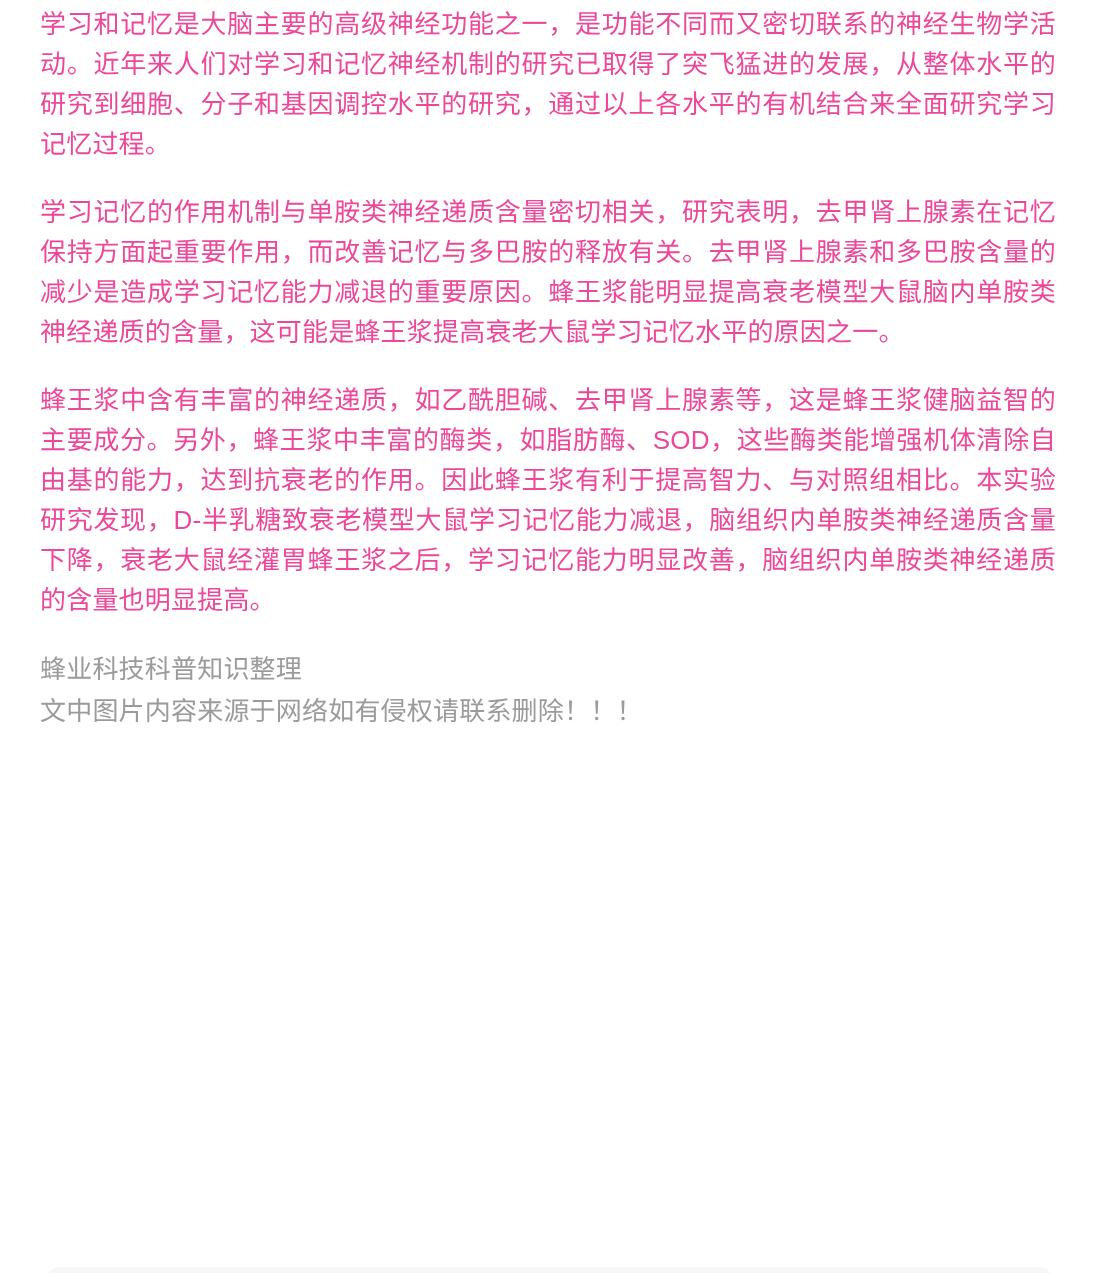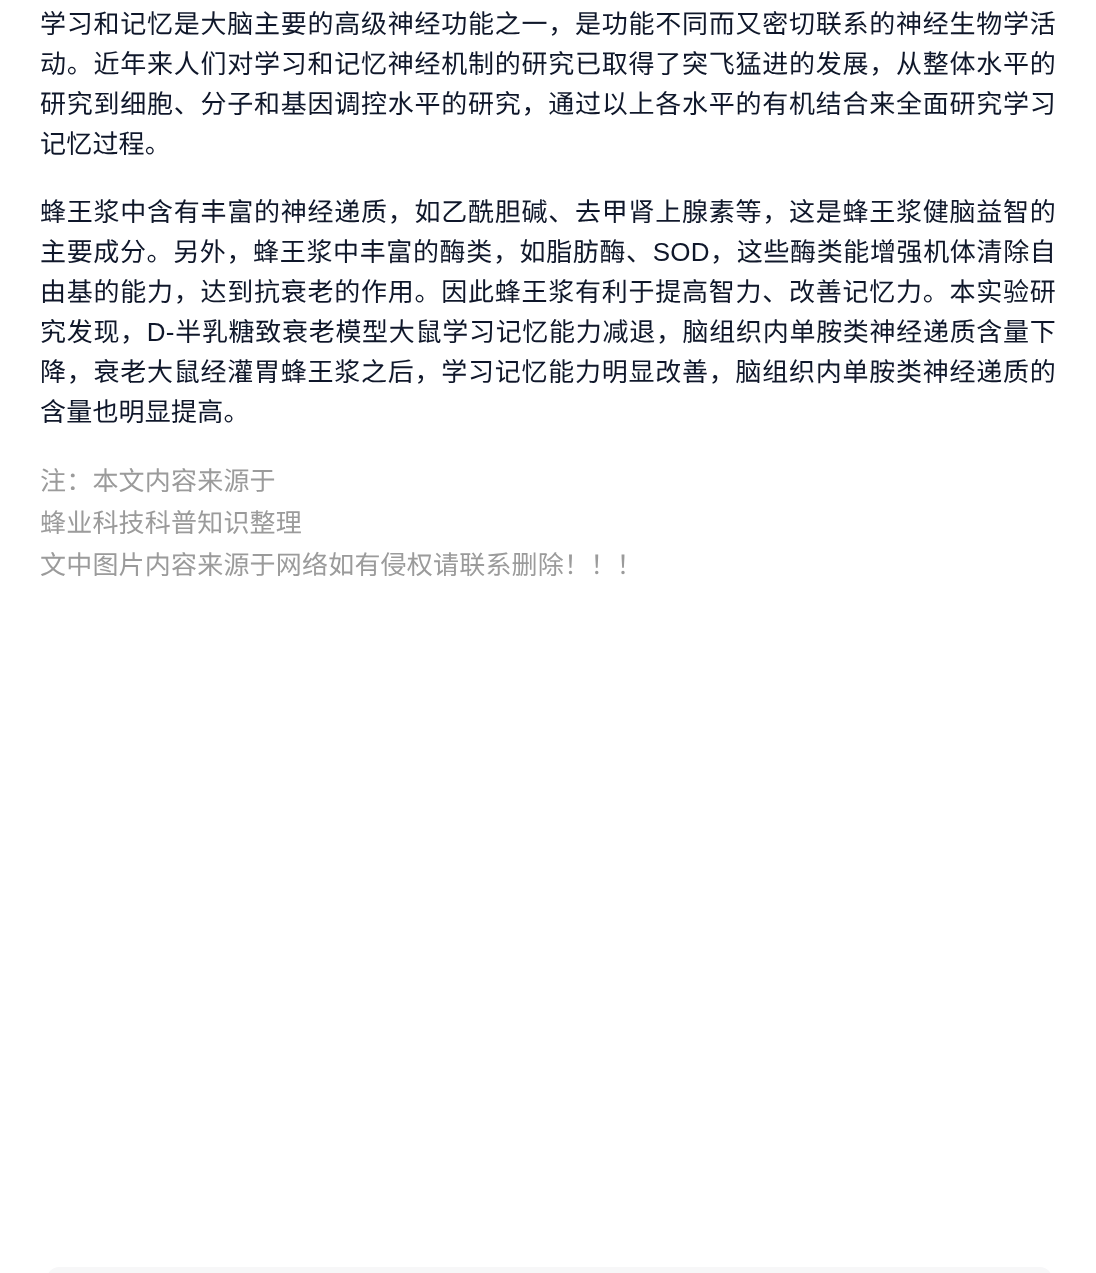--- a/index.html
+++ b/index.html
@@ -14,21 +14,21 @@
     overflow: hidden;
     font-family: "Liberation Sans", "DejaVu Sans", sans-serif;
   }
   .article {
     padding: 4px 40px 0 40px;
   }
   .para {
     margin: 0 0 28px 0;
     font-size: 26px;
     line-height: 40px;
-    color: #0f172a;
+    color: #ec4899;
     text-align: justify;
     letter-spacing: 0.2px;
   }
   .note {
     margin-top: 24px;
     color: #9b9b9b;
   }
   .note-line {
     font-size: 26px;
     line-height: 42px;
@@ -43,21 +43,21 @@
     background: #f7f7f8;
     border-radius: 12px 12px 0 0;
   }
 </style>
 </head>
 <body>
 
 <div class="page">
   <article class="article">
     <p class="para">学习和记忆是大脑主要的高级神经功能之一，是功能不同而又密切联系的神经生物学活动。近年来人们对学习和记忆神经机制的研究已取得了突飞猛进的发展，从整体水平的研究到细胞、分子和基因调控水平的研究，通过以上各水平的有机结合来全面研究学习记忆过程。</p>
-    <p class="para">蜂王浆中含有丰富的神经递质，如乙酰胆碱、去甲肾上腺素等，这是蜂王浆健脑益智的主要成分。另外，蜂王浆中丰富的酶类，如脂肪酶、SOD，这些酶类能增强机体清除自由基的能力，达到抗衰老的作用。因此蜂王浆有利于提高智力、改善记忆力。本实验研究发现，D-半乳糖致衰老模型大鼠学习记忆能力减退，脑组织内单胺类神经递质含量下降，衰老大鼠经灌胃蜂王浆之后，学习记忆能力明显改善，脑组织内单胺类神经递质的含量也明显提高。</p>
+    <p class="para">学习记忆的作用机制与单胺类神经递质含量密切相关，研究表明，去甲肾上腺素在记忆保持方面起重要作用，而改善记忆与多巴胺的释放有关。去甲肾上腺素和多巴胺含量的减少是造成学习记忆能力减退的重要原因。蜂王浆能明显提高衰老模型大鼠脑内单胺类神经递质的含量，这可能是蜂王浆提高衰老大鼠学习记忆水平的原因之一。</p>
+    <p class="para">蜂王浆中含有丰富的神经递质，如乙酰胆碱、去甲肾上腺素等，这是蜂王浆健脑益智的主要成分。另外，蜂王浆中丰富的酶类，如脂肪酶、SOD，这些酶类能增强机体清除自由基的能力，达到抗衰老的作用。因此蜂王浆有利于提高智力、与对照组相比。本实验研究发现，D-半乳糖致衰老模型大鼠学习记忆能力减退，脑组织内单胺类神经递质含量下降，衰老大鼠经灌胃蜂王浆之后，学习记忆能力明显改善，脑组织内单胺类神经递质的含量也明显提高。</p>
     <div class="note">
-      <div class="note-line">注：本文内容来源于</div>
       <div class="note-line">蜂业科技科普知识整理</div>
       <div class="note-line">文中图片内容来源于网络如有侵权请联系删除！！！</div>
     </div>
   </article>
   <div class="next-card"></div>
 </div>
 
 </body></html>

